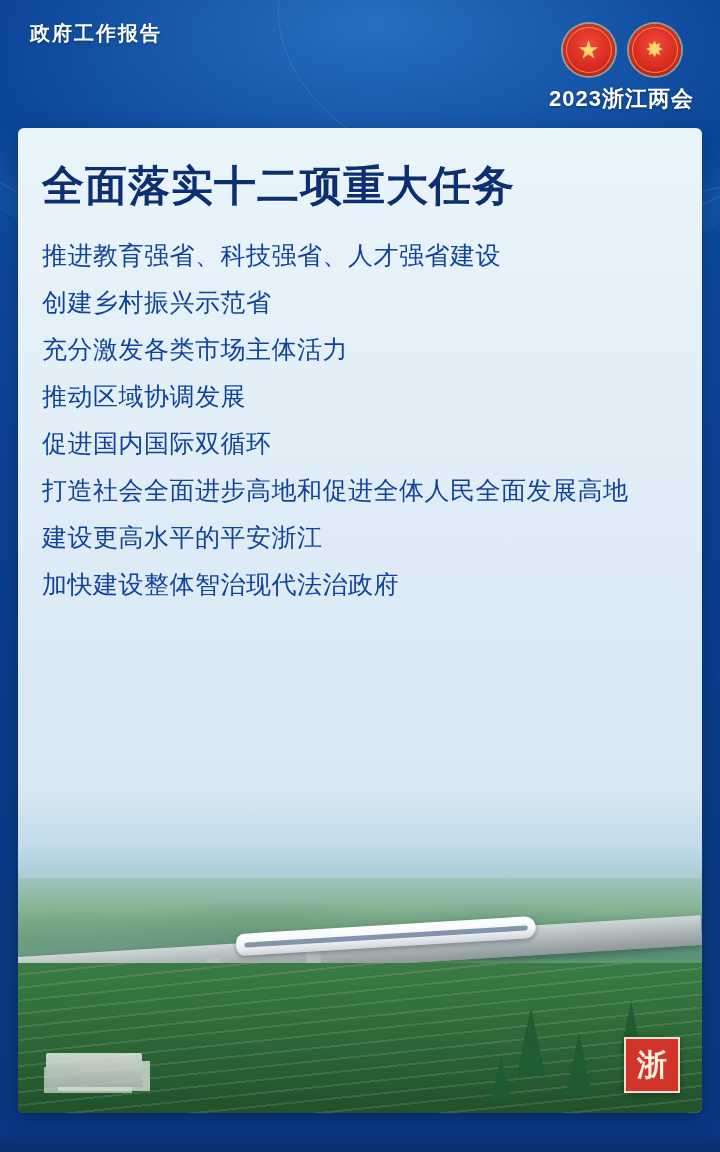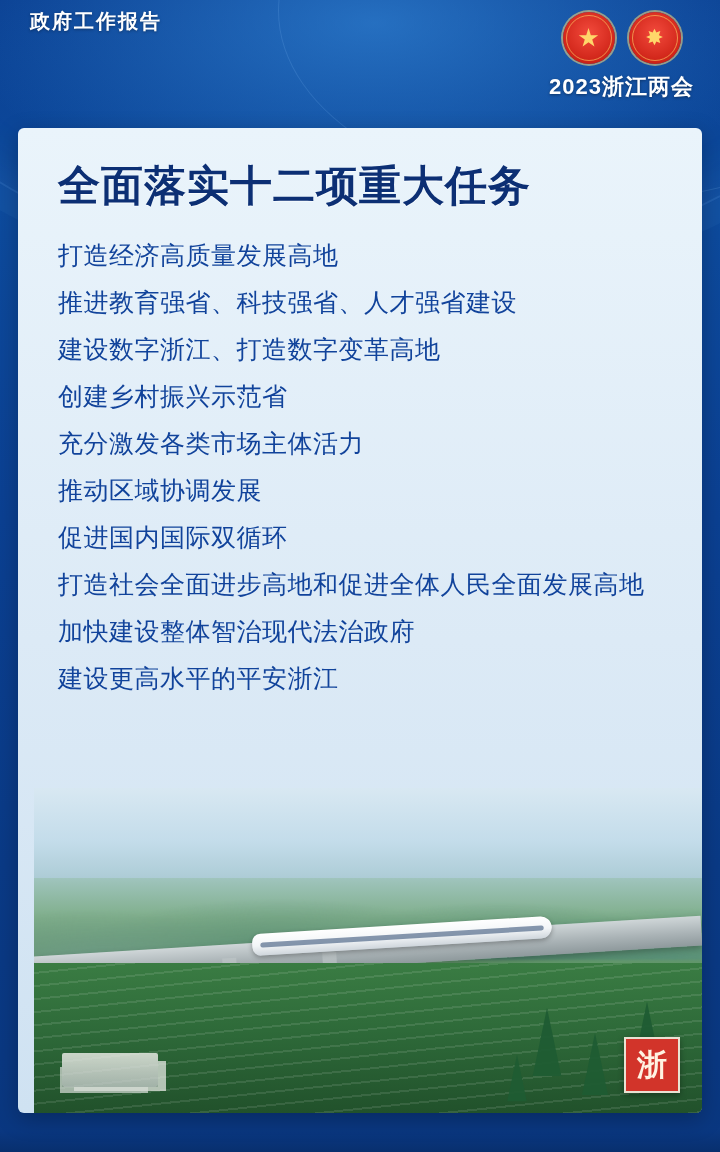--- a/index.html
+++ b/index.html
@@ -48,21 +48,21 @@
     border-radius: 50%;
     border: 1px solid rgba(140,200,255,0.16);
     pointer-events: none;
   }
 
   
   .header {
     position: relative;
     z-index: 3;
     height: 128px;
-    padding: 8px 26px 0 30px;
+    padding: 20px 26px 0 30px;
     box-sizing: border-box;
     display: flex;
     justify-content: space-between;
     align-items: flex-start;
   }
   .header-left {
     display: flex;
     flex-direction: column;
   }
   .kicker {
@@ -139,21 +139,20 @@
     position: relative;
     z-index: 3;
     margin: 0 18px;
     height: 985px;
     border-radius: 6px;
     background: linear-gradient(180deg, #eaf4fb 0%, #dceaf6 52%, #cfe2f2 100%);
     box-shadow: 0 6px 22px rgba(0,0,0,0.25);
     overflow: hidden;
     display: flex;
     flex-direction: column;
-    padding-left: 16px;
   }
 
   .card-title {
     font-family: "DejaVu Serif", "Liberation Serif", serif;
     font-size: 42px;
     font-weight: 700;
     letter-spacing: 1px;
     color: #0c2f74;
     padding: 30px 0 14px 24px;
     text-shadow: 0 1px 0 rgba(255,255,255,0.6);
@@ -335,30 +334,28 @@
         </div>
       </div>
       <div class="brand">2023浙江两会</div>
     </div>
   </div>
 
   <div class="card">
     <div class="card-title">全面落实十二项重大任务</div>
 
     <ul class="task-list">
-      <li class="task-item">打造经济高质量发展高地</li>
       <li class="task-item">推进教育强省、科技强省、人才强省建设</li>
-      <li class="task-item">建设数字浙江、打造数字变革高地</li>
       <li class="task-item">创建乡村振兴示范省</li>
       <li class="task-item">充分激发各类市场主体活力</li>
       <li class="task-item">推动区域协调发展</li>
       <li class="task-item">促进国内国际双循环</li>
       <li class="task-item">打造社会全面进步高地和促进全体人民全面发展高地</li>
+      <li class="task-item">建设更高水平的平安浙江</li>
       <li class="task-item">加快建设整体智治现代法治政府</li>
-      <li class="task-item">建设更高水平的平安浙江</li>
     </ul>
 
     <div class="photo">
       <div class="sky"></div>
       <div class="far-hills"></div>
       <div class="mid-hills"></div>
       <div class="viaduct"></div>
       <div class="pier p1"></div>
       <div class="pier p2"></div>
       <div class="pier p3"></div>

